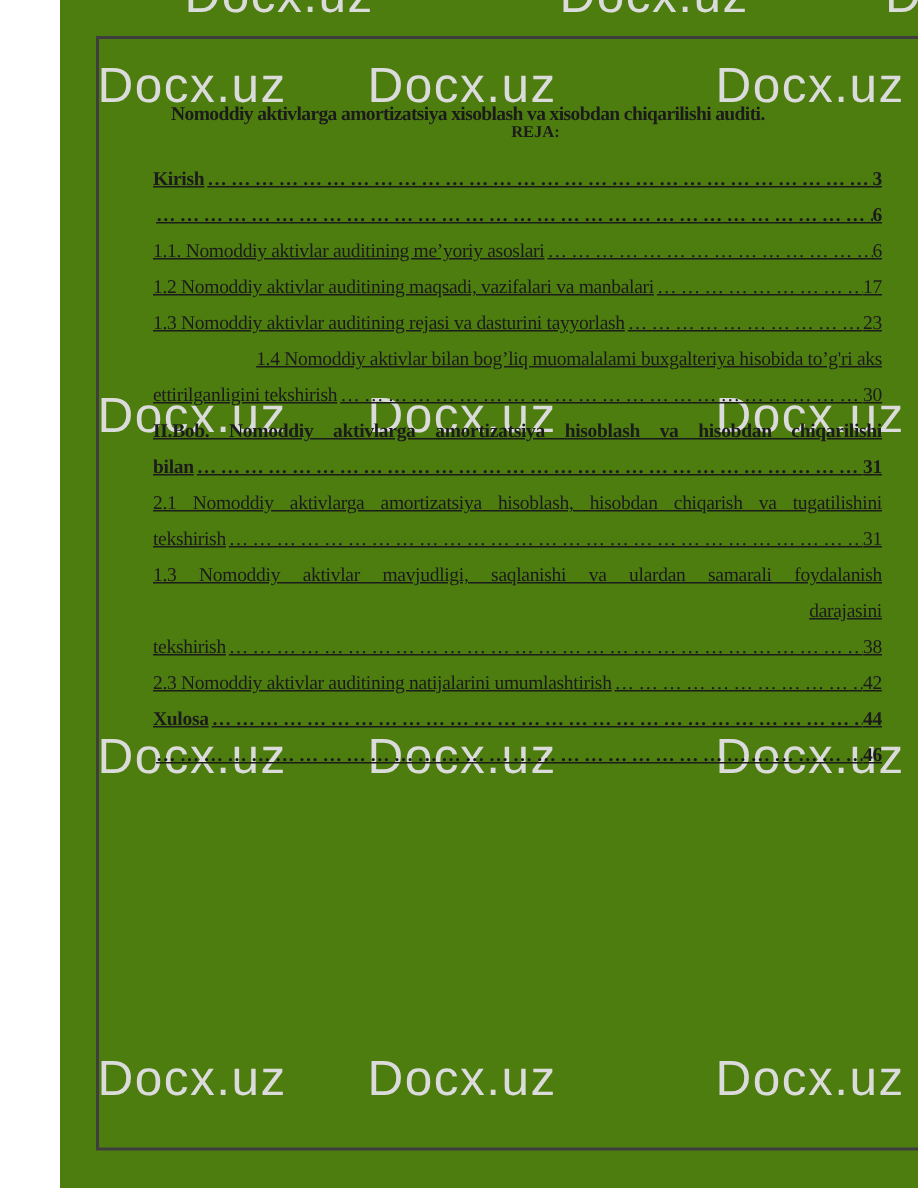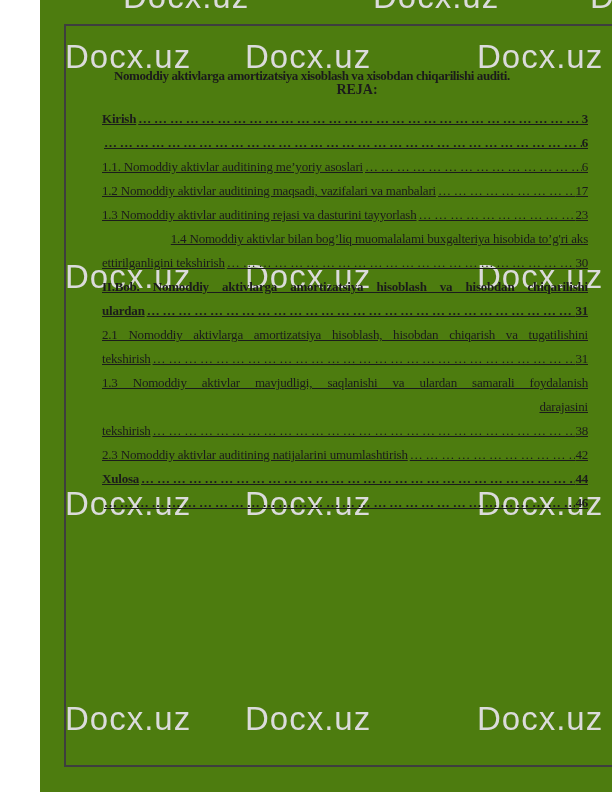--- a/index.html
+++ b/index.html
@@ -33,21 +33,21 @@
     pointer-events:none;
   }
   #content{position:absolute;inset:0;z-index:2;}
   #doc-title{
     position:absolute;left:74px;top:68px;width:486px;
     text-align:left;font-weight:bold;font-size:13px;letter-spacing:-0.4px;
     white-space:nowrap;
   }
   #plan-heading{
     position:absolute;left:74px;top:82px;width:486px;
-    text-align:center;font-weight:bold;font-size:14px;
+    text-align:center;font-weight:bold;font-size:11px;
   }
   #toc{
     position:absolute;left:62px;top:107px;width:486px;
     font-size:13px;letter-spacing:-0.2px;text-decoration:underline;
   }
   .toc-line{
     display:flex;align-items:baseline;
     height:24px;line-height:24px;
     overflow:hidden;
   }
@@ -118,21 +118,21 @@
           <span class="toc-page">23</span>
         </div>
         <div class="toc-line plain"><span class="toc-text">1.4 Nomoddiy aktivlar bilan bog’liq muomalalami buxgalteriya hisobida to’g'ri aks</span></div>
         <div class="toc-line">
           <span class="toc-text">ettirilganligini tekshirish</span>
           <span class="toc-leader">… … … … … … … … … … … … … … … … … … … … … … … … … … … … … … … … … … … … … … … … … … … … … … … … </span>
           <span class="toc-page">30</span>
         </div>
         <div class="toc-line bold justify"><span class="toc-text">II.Bob. Nomoddiy aktivlarga amortizatsiya hisoblash va hisobdan chiqarilishi</span></div>
         <div class="toc-line bold">
-          <span class="toc-text">ulardan</span>
+          <span class="toc-text">bilan</span>
           <span class="toc-leader">… … … … … … … … … … … … … … … … … … … … … … … … … … … … … … … … … … … … … … … … … … … … … … … … </span>
           <span class="toc-page">31</span>
         </div>
         <div class="toc-line justify"><span class="toc-text">2.1 Nomoddiy aktivlarga amortizatsiya hisoblash, hisobdan chiqarish va tugatilishini</span></div>
         <div class="toc-line">
           <span class="toc-text">tekshirish</span>
           <span class="toc-leader">… … … … … … … … … … … … … … … … … … … … … … … … … … … … … … … … … … … … … … … … … … … … … … … … </span>
           <span class="toc-page">31</span>
         </div>
         <div class="toc-line justify"><span class="toc-text">1.3  Nomoddiy aktivlar mavjudligi, saqlanishi va ulardan samarali foydalanish</span></div>

